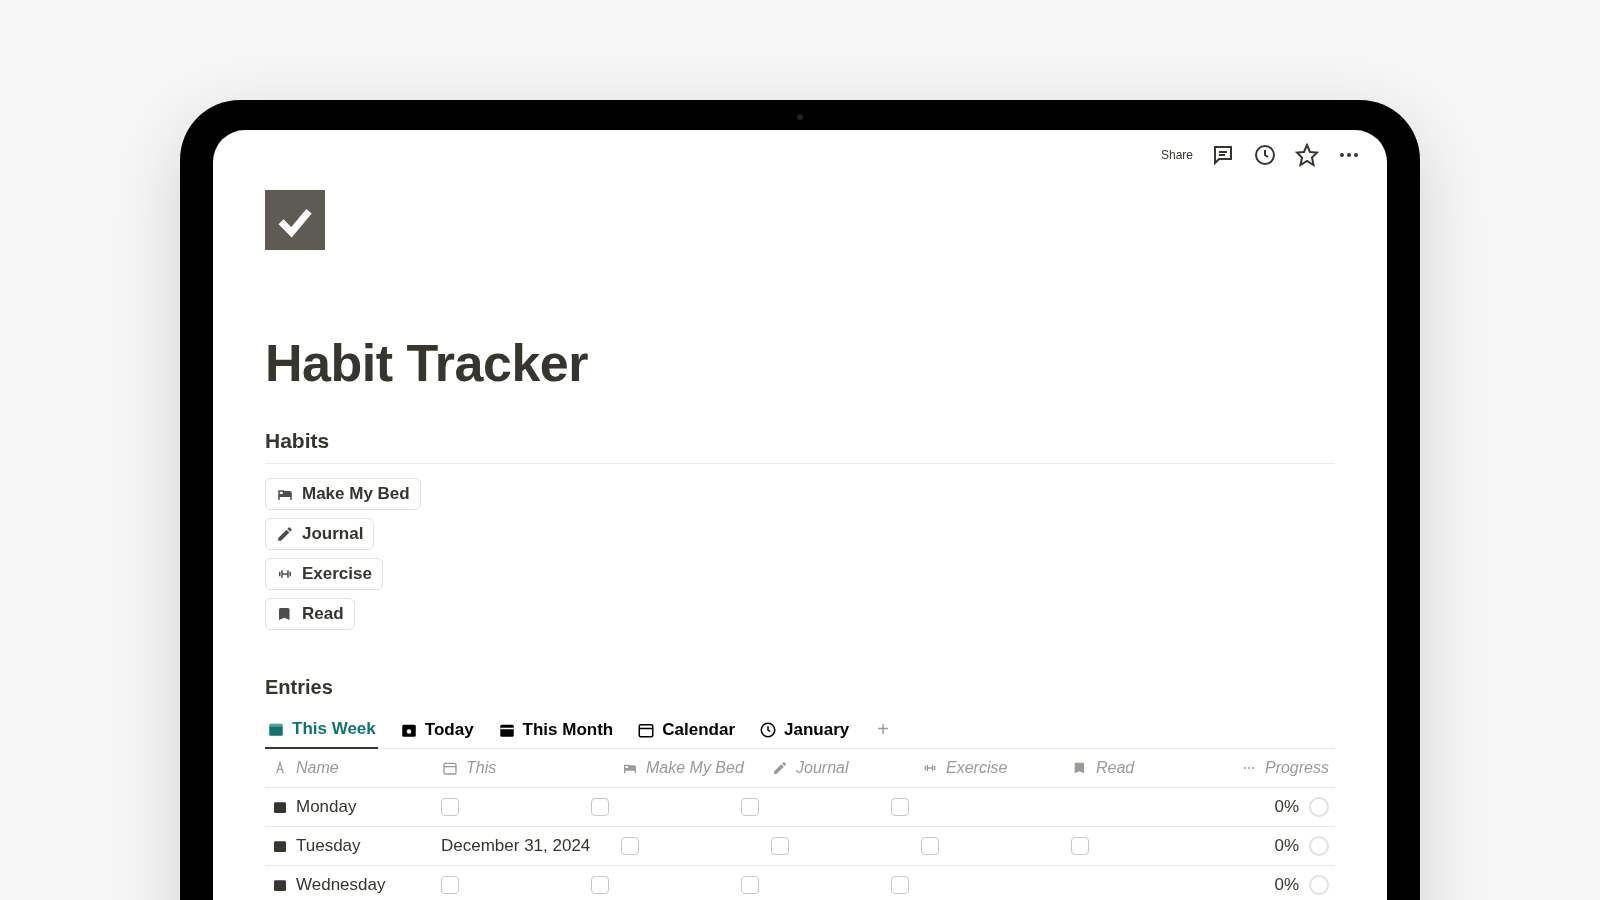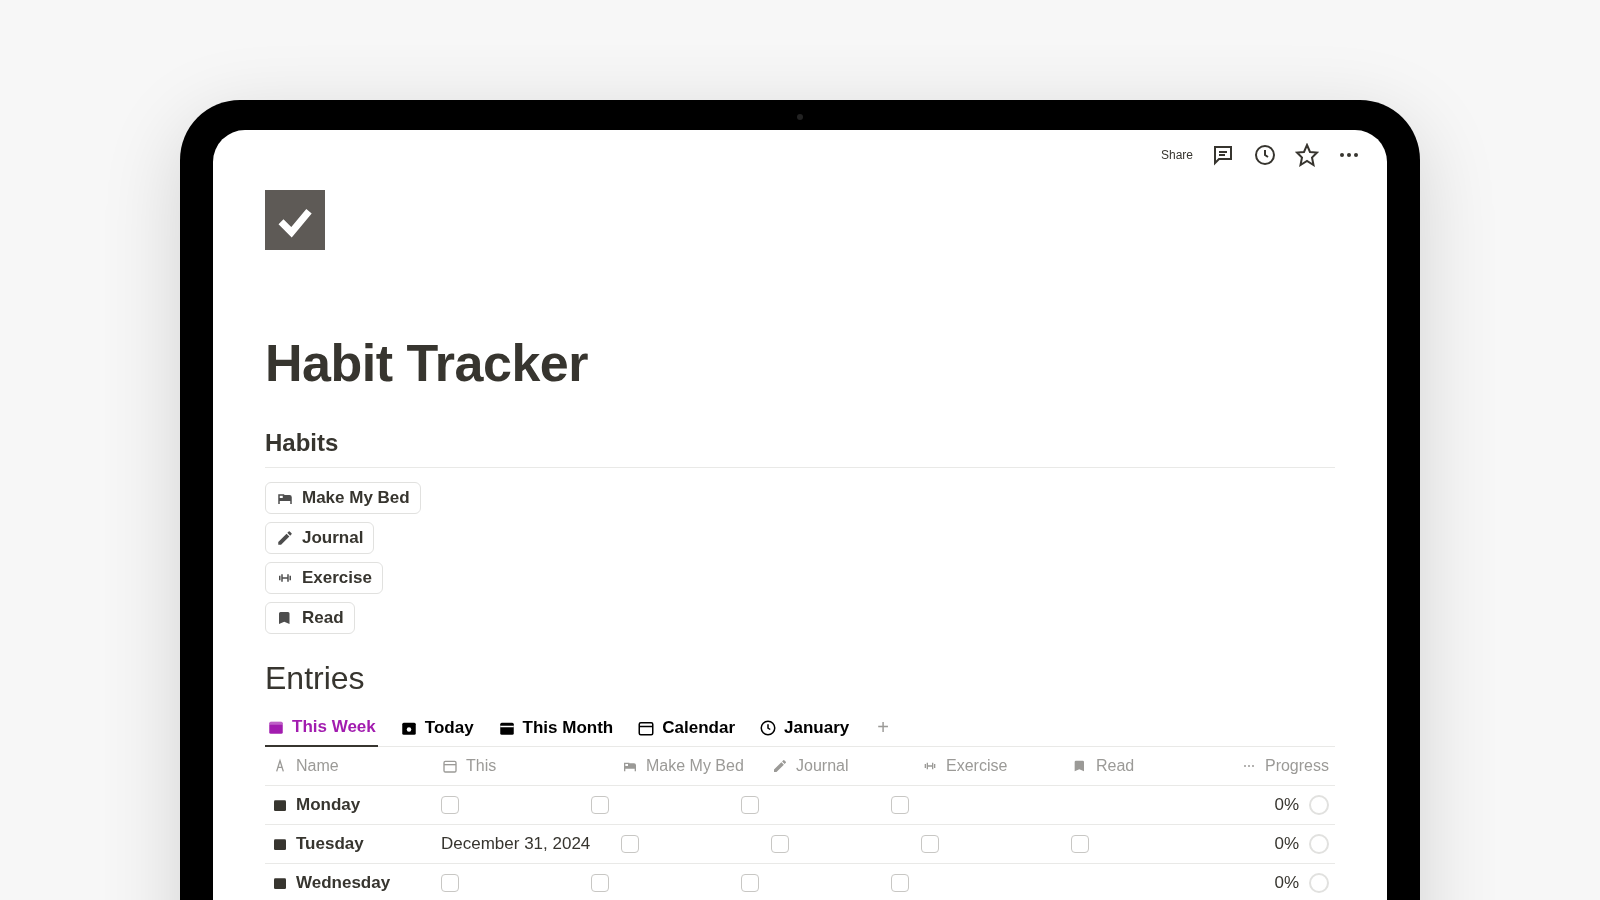--- a/index.html
+++ b/index.html
@@ -82,21 +82,21 @@
 }
 .page-icon svg { width: 42px; height: 42px; }
 .page-title {
   font-size: 52px;
   font-weight: 800;
   color: #37352f;
   margin-top: 83px;
   letter-spacing: -0.5px;
 }
 .section-title {
-  font-size: 24px;
+  font-size: 21px;
   font-weight: 700;
   color: #37352f;
   margin-top: 36px;
   padding-bottom: 10px;
   border-bottom: 1px solid #e9e9e7;
 }
 .habits-list {
   display: flex;
   flex-direction: column;
   gap: 8px;
@@ -118,45 +118,45 @@
 }
 .habit-chip .chip-icon {
   width: 18px;
   height: 18px;
   display: inline-flex;
   align-items: center;
   justify-content: center;
   color: #4d4d4d;
 }
 .entries-title {
-  font-size: 32px;
-  font-weight: 400;
-  color: #37352f;
-  margin-top: 26px;
+  font-size: 20px;
+  font-weight: 700;
+  color: #37352f;
+  margin-top: 46px;
 }
 .views-bar {
   display: flex;
   align-items: center;
   gap: 20px;
   margin-top: 12px;
   border-bottom: 1px solid #e9e9e7;
 }
 .view-tab {
   display: inline-flex;
   align-items: center;
   gap: 7px;
   font-size: 17px;
   font-weight: 600;
   color: #000000;
   padding: 8px 2px;
   cursor: pointer;
   position: relative;
 }
 .view-tab.active {
-  color: #a21caf;
+  color: #0f766e;
   border-bottom: 2px solid #37352f;
   margin-bottom: -1px;
 }
 .view-tab .tab-icon {
   width: 18px;
   height: 18px;
   display: inline-flex;
   align-items: center;
   justify-content: center;
 }
@@ -175,20 +175,21 @@
   border-bottom: 1px solid #e9e9e7;
 }
 .th {
   display: flex;
   align-items: center;
   gap: 7px;
   padding: 10px 6px;
   font-size: 16px;
   color: #9b9a97;
   font-weight: 500;
+  font-style: italic;
 }
 .th .th-icon {
   width: 18px;
   height: 18px;
   display: inline-flex;
   align-items: center;
   justify-content: center;
 }
 .col-name { width: 170px; }
 .col-date { width: 180px; }
@@ -199,21 +200,21 @@
   border-bottom: 1px solid #e9e9e7;
 }
 .td {
   padding: 9px 6px;
   font-size: 17px;
   color: #37352f;
   display: flex;
   align-items: center;
   gap: 7px;
 }
-.td.col-name { font-weight: 700; }
+.td.col-name { font-weight: 400; }
 .td.col-name .row-icon {
   width: 18px;
   height: 18px;
   display: inline-flex;
   align-items: center;
   justify-content: center;
 }
 .td.col-progress {
   justify-content: flex-end;
   gap: 10px;

